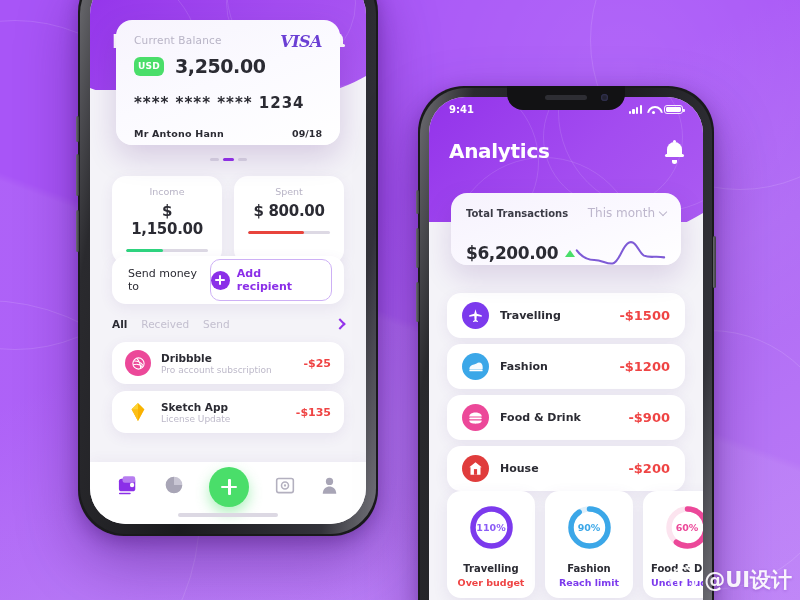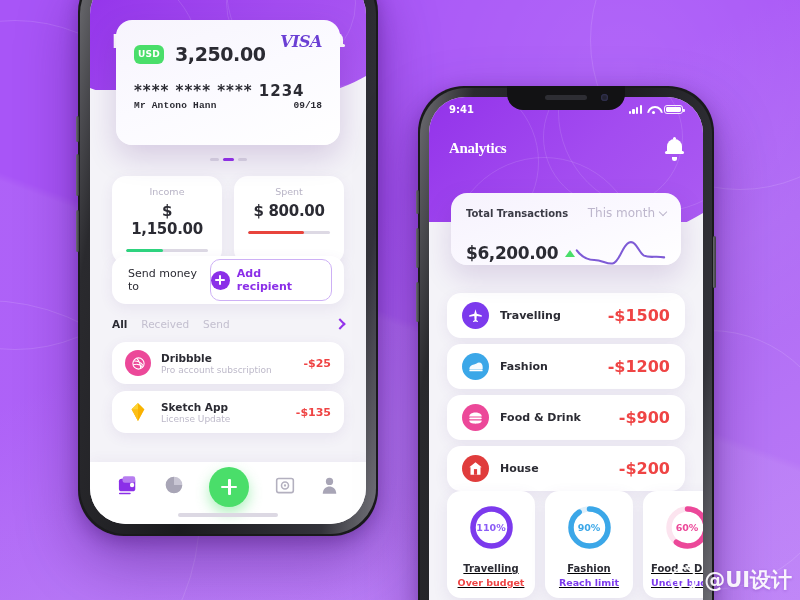--- a/index.html
+++ b/index.html
@@ -139,21 +139,21 @@
   .tt-period { font-size:12px; color:#bdb6cc; display:flex; align-items:center; gap:5px; }
   .chev-dn { width:6px; height:6px; border-right:1.6px solid #bdb6cc; border-bottom:1.6px solid #bdb6cc;
              transform:rotate(45deg); margin-top:-3px; }
   .tt-amount { font-size:17px; font-weight:bold; color:#2b2b33; letter-spacing:-0.4px; }
   .tri-up { width:0; height:0; border-left:5px solid transparent; border-right:5px solid transparent;
             border-bottom:7px solid #4ade6a; }
 
   .cat-row { display:flex; align-items:center; gap:11px; padding:9px 15px; }
   .cat-ic { width:27px; height:27px; border-radius:50%; flex:none; display:flex; align-items:center; justify-content:center; }
   .cat-name { font-size:11px; font-weight:600; color:#2b2b33; }
-  .cat-amt { font-size:16px; font-weight:bold; color:#ef4444; margin-left:auto; }
+  .cat-amt { font-size:13px; font-weight:bold; color:#ef4444; margin-left:auto; }
 
   .bud-card { background:#fff; border-radius:14px; box-shadow:0 5px 16px rgba(90,50,140,0.09);
               padding:13px 8px 10px; text-align:center; flex:none; width:88px; }
   .ring { position:relative; width:47px; height:47px; margin:0 auto 12px; }
   .ring .pct { position:absolute; inset:0; display:flex; align-items:center; justify-content:center;
                font-size:9.5px; font-weight:bold; }
   .bud-name { font-size:10px; font-weight:bold; color:#2b2b33; white-space:nowrap; }
   .bud-status { font-size:9.5px; font-weight:600; margin-top:3px; white-space:nowrap; }
 
   
@@ -195,27 +195,28 @@
             <span class="clap"></span>
         </div>
       </div>
     </div>
 
     <svg class="sheet-curve" style="top:88px; height:48px;" viewBox="0 0 276 48" preserveAspectRatio="none">
       <path d="M0,22 C70,50 206,50 276,10 L276,48 L0,48 Z" fill="#f4f3f8"></path>
     </svg>
 
     <div class="cc">
+      <div class="cc-label">Current Balance</div>
       <div class="visa">VISA</div>
       <div style="display:flex; align-items:center; gap:11px; margin-top:9px;">
         <span class="usd-chip">USD</span>
         <span class="cc-amount">3,250.00</span>
       </div>
       <div class="cc-num" style="margin-top:17px;">****  ****  ****  1234</div>
-      <div style="display:flex; align-items:center; justify-content:space-between; font-family:Liberation Mono, monospace;">
+      <div style="display:flex; align-items:center; justify-content:space-between; margin-top:16px;">
         <span class="cc-name">Mr Antono Hann</span>
         <span class="cc-exp">09/18</span>
       </div>
     </div>
 
     <div class="dots" style="position:absolute; left:0; right:0; top:180px;">
       <i></i>
       <i class="on"></i>
       <i></i>
     </div>
@@ -345,21 +346,21 @@
               <i style="height:5px;"></i>
               <i style="height:7px;"></i>
               <i style="height:9px;"></i>
           </span>
           <span class="wifi"></span>
           <span class="batt"></span>
         </span>
       </div>
 
       <div style="display:flex; align-items:center; justify-content:space-between; margin-top:24px; position:relative; z-index:2;">
-        <div class="app-title" style="font-size:15px;font-family:Liberation Serif, serif;">Analytics</div>
+        <div class="app-title" style="font-size:20px;">Analytics</div>
         <div class="bell">
           <span class="nub"></span>
             <span class="body"></span>
             <span class="clap"></span>
         </div>
       </div>
     </div>
 
     <svg class="sheet-curve" style="top:104px; height:52px;" viewBox="0 0 274 52" preserveAspectRatio="none">
       <path d="M0,26 C70,56 204,56 274,12 L274,52 L0,52 Z" fill="#f4f3f8"></path>
@@ -426,21 +427,21 @@
               <path d="M12 2 L22 10 L20 10 L20 22 L4 22 L4 10 L2 10 Z"></path>
               <rect x="9.5" y="13" width="5" height="9" fill="#e03c3c"></rect>
             </svg>
           </span>
           <span class="cat-name">House</span>
           <span class="cat-amt">-$200</span>
         </div>
       </div>
     </div>
 
-    <div style="position:absolute; left:18px; top:394px; display:flex; gap:10px;text-decoration:underline;">
+    <div style="position:absolute; left:18px; top:394px; display:flex; gap:10px;">
       <div class="bud-card">
         <div class="ring">
           <svg width="47" height="47" viewBox="0 0 47 47">
             <circle cx="23.5" cy="23.5" r="18.5" fill="none" stroke="#ede9fe" stroke-width="5.5"></circle>
             <circle cx="23.5" cy="23.5" r="18.5" fill="none" stroke="#7c3aed" stroke-width="5.5" stroke-dasharray="116.2 0" stroke-linecap="round" transform="rotate(-90 23.5 23.5)"></circle>
           </svg>
           <span class="pct" style="color:#8b5cf6;">110%</span>
         </div>
         <div class="bud-name">Travelling</div>
         <div class="bud-status" style="color:#ef4444;">Over budget</div>

